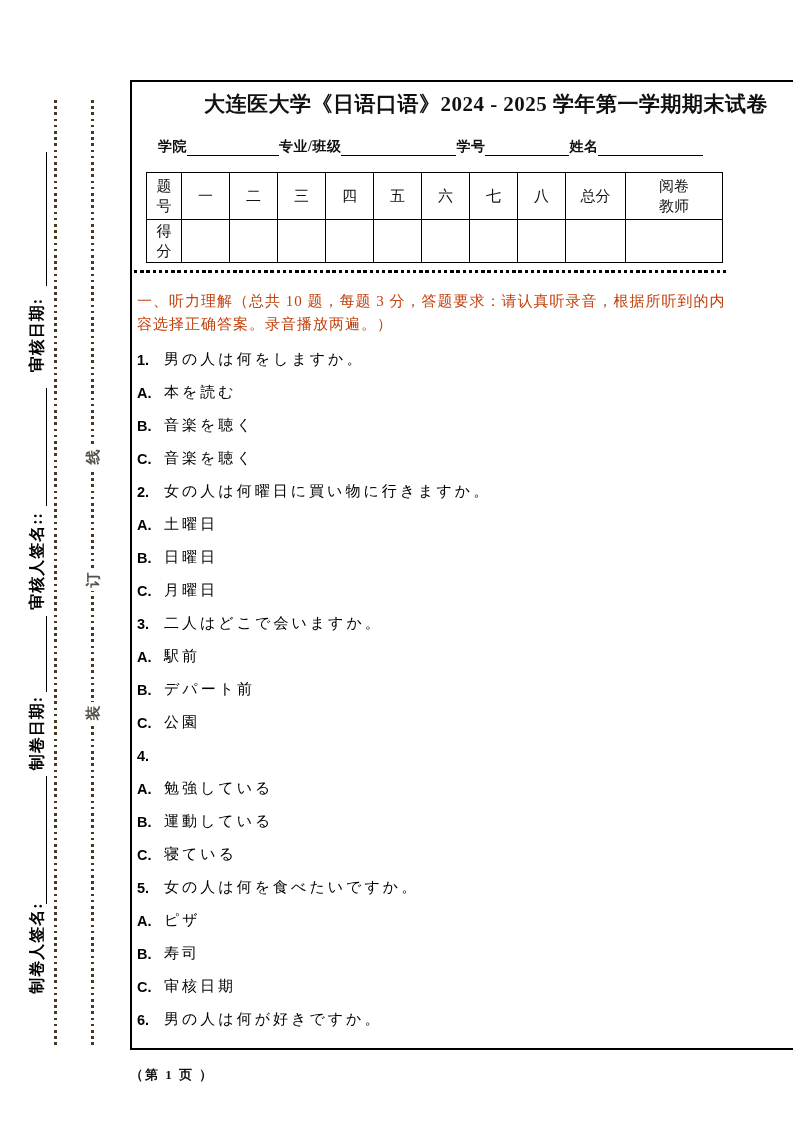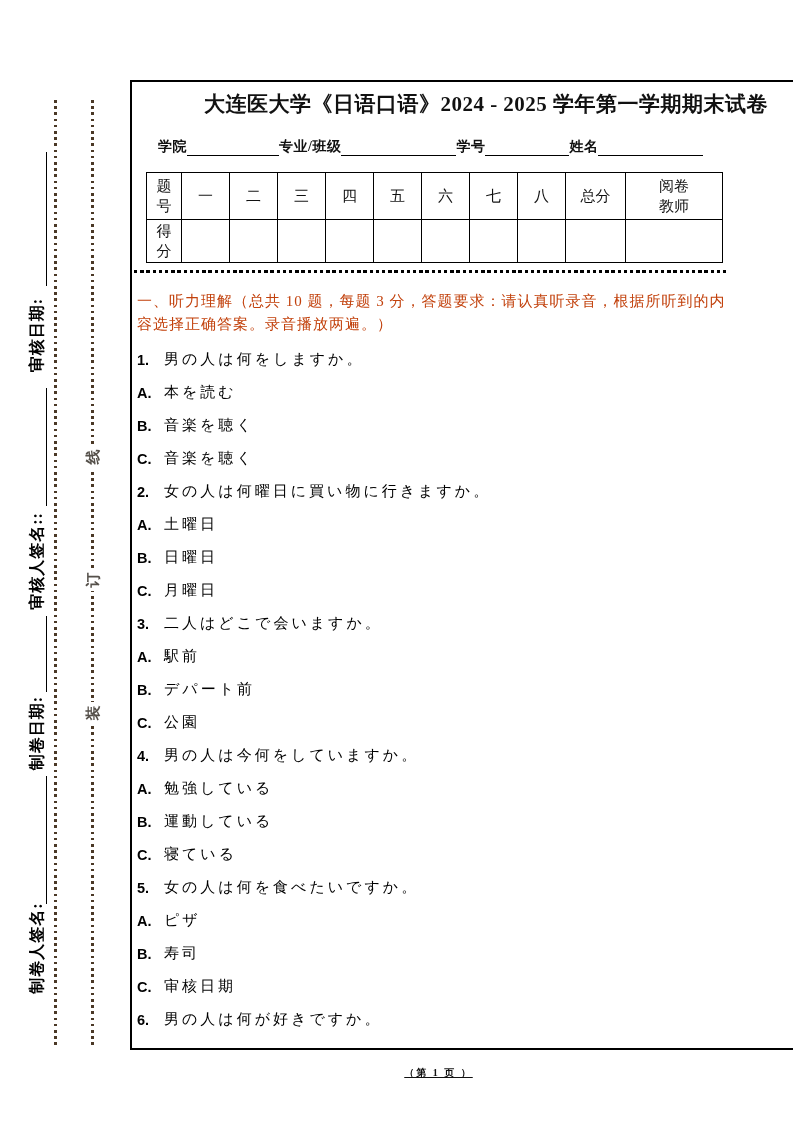--- a/index.html
+++ b/index.html
@@ -61,22 +61,22 @@
 
   .section-heading { margin-top:17px; font-size:15px; line-height:23px; letter-spacing:1px;
                      width:592px; color:#c2410c; }
 
   .qlist { margin-top:7px; }
   .bline { display:flex; align-items:center; height:33px; }
   .lnum { width:27px; flex:0 0 27px; font-family:"Liberation Sans","DejaVu Sans",sans-serif;
           font-size:14.5px; font-weight:700; color:#000; }
   .ltext { font-size:15px; letter-spacing:3px; color:#000000; }
 
-  .footer { position:absolute; left:130px; top:1066px; width:617px; text-align:center;
-            font-size:10px; font-weight:700; letter-spacing:2px;text-decoration:underline; }
+  .footer { position:absolute; left:130px; top:1066px; width:617px; 
+            font-size:13px; font-weight:700; letter-spacing:2px; }
 </style>
 </head>
 <body>
 
 <div class="canvas">
 
   <div>
     <div class="vdots d1"></div>
     <div class="vdots d2"></div>
 
@@ -200,21 +200,20 @@
         <div class="bline">
           <span class="lnum">B.</span>
           <span class="ltext">デパート前</span>
         </div>
         <div class="bline">
           <span class="lnum">C.</span>
           <span class="ltext">公園</span>
         </div>
         <div class="bline">
           <span class="lnum">4.</span>
-          <span class="ltext">男の人は今何をしていますか。</span>
         </div>
         <div class="bline">
           <span class="lnum">A.</span>
           <span class="ltext">勉強している</span>
         </div>
         <div class="bline">
           <span class="lnum">B.</span>
           <span class="ltext">運動している</span>
         </div>
         <div class="bline">

